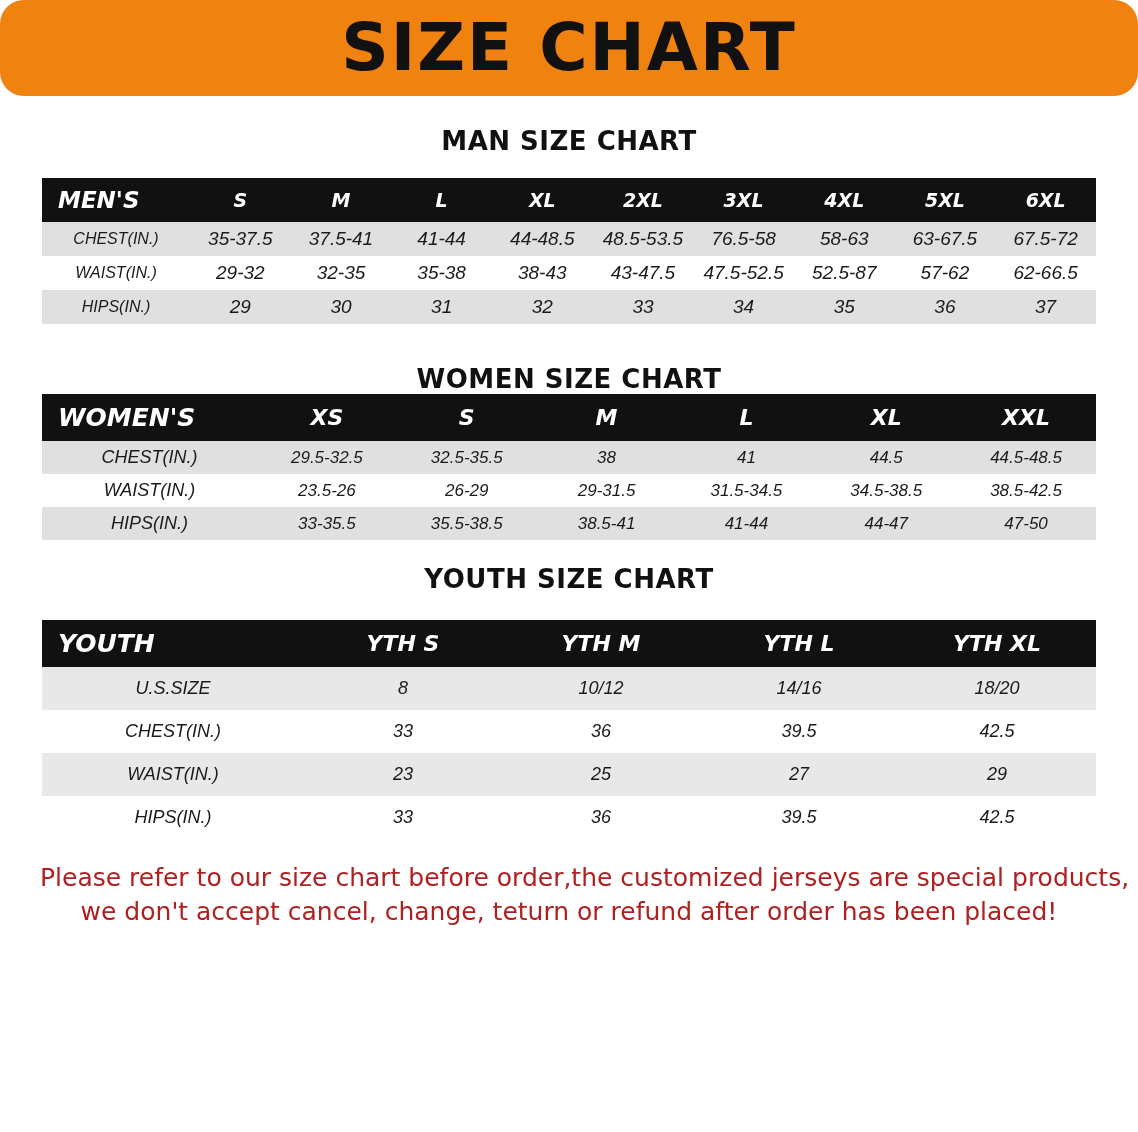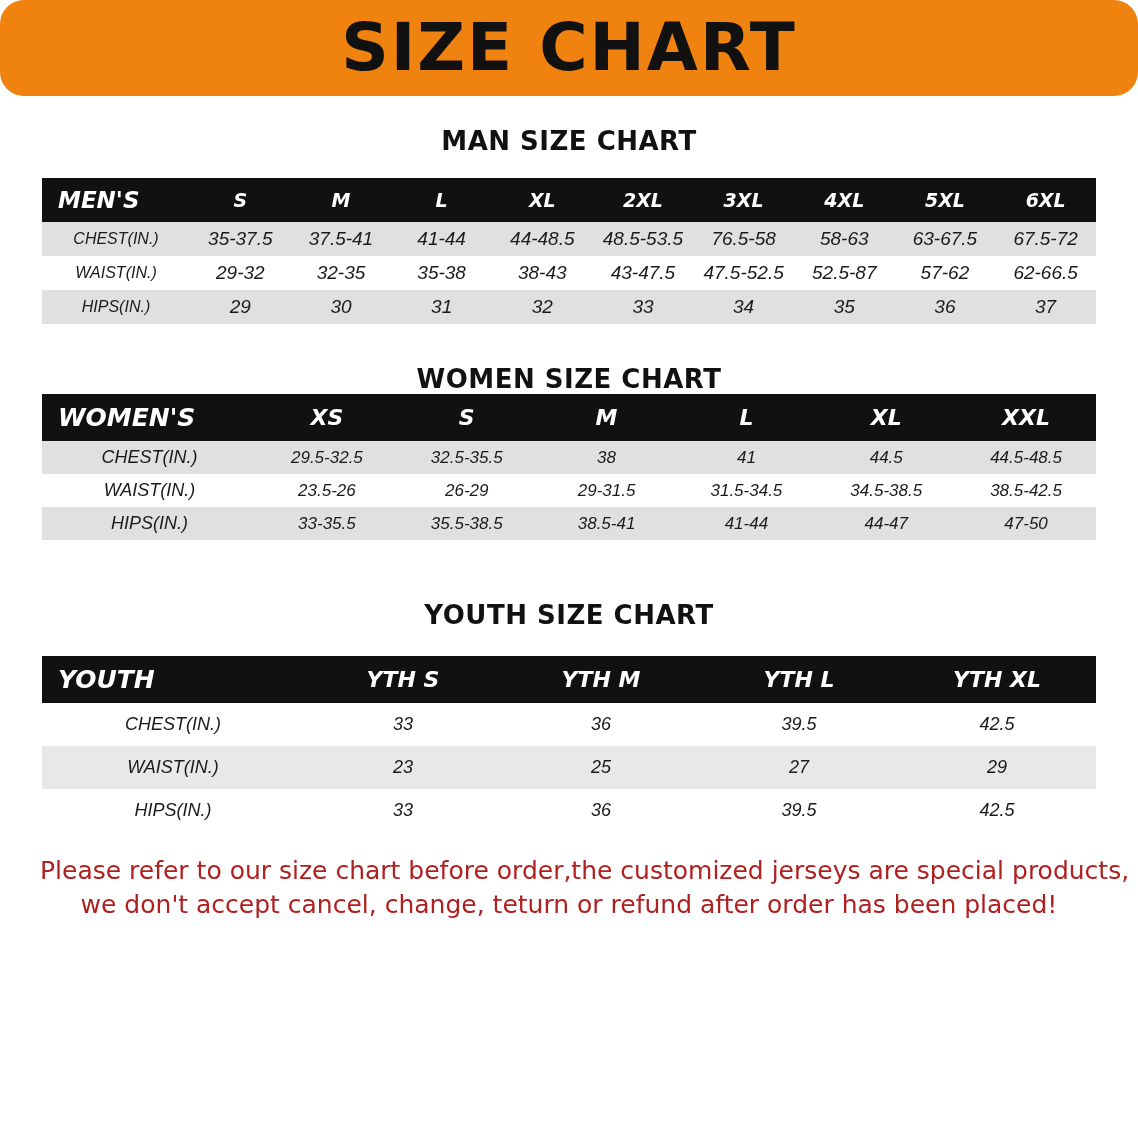--- a/index.html
+++ b/index.html
@@ -40,21 +40,21 @@
   .section-title {
     text-align: center;
     font-family: "DejaVu Sans", sans-serif;
     font-weight: bold;
     font-size: 26px;
     color: #111111;
     letter-spacing: 0.5px;
   }
   .t-man   { margin-top: 30px; margin-bottom: 22px; }
   .t-women { margin-top: 40px; }
-  .t-youth { margin-top: 60px; margin-bottom: 26px; }
+  .t-youth { margin-top: 24px; margin-bottom: 26px; }
 
   
   .table-wrap {
     margin: 0 42px;
     font-style: italic;
   }
   table {
     width: 100%;
     border-collapse: collapse;
     table-layout: fixed;
@@ -264,20 +264,27 @@
     <thead>
       <tr>
         <th class="rowhead">YOUTH</th>
         <th>YTH S</th>
         <th>YTH M</th>
         <th>YTH L</th>
         <th>YTH XL</th>
       </tr>
     </thead>
     <tbody>
+      <tr class="shade">
+        <td class="rowhead">U.S.SIZE</td>
+        <td>8</td>
+        <td>10/12</td>
+        <td>14/16</td>
+        <td>18/20</td>
+      </tr>
       <tr class="plain">
         <td class="rowhead">CHEST(IN.)</td>
         <td>33</td>
         <td>36</td>
         <td>39.5</td>
         <td>42.5</td>
       </tr>
       <tr class="shade">
         <td class="rowhead">WAIST(IN.)</td>
         <td>23</td>

